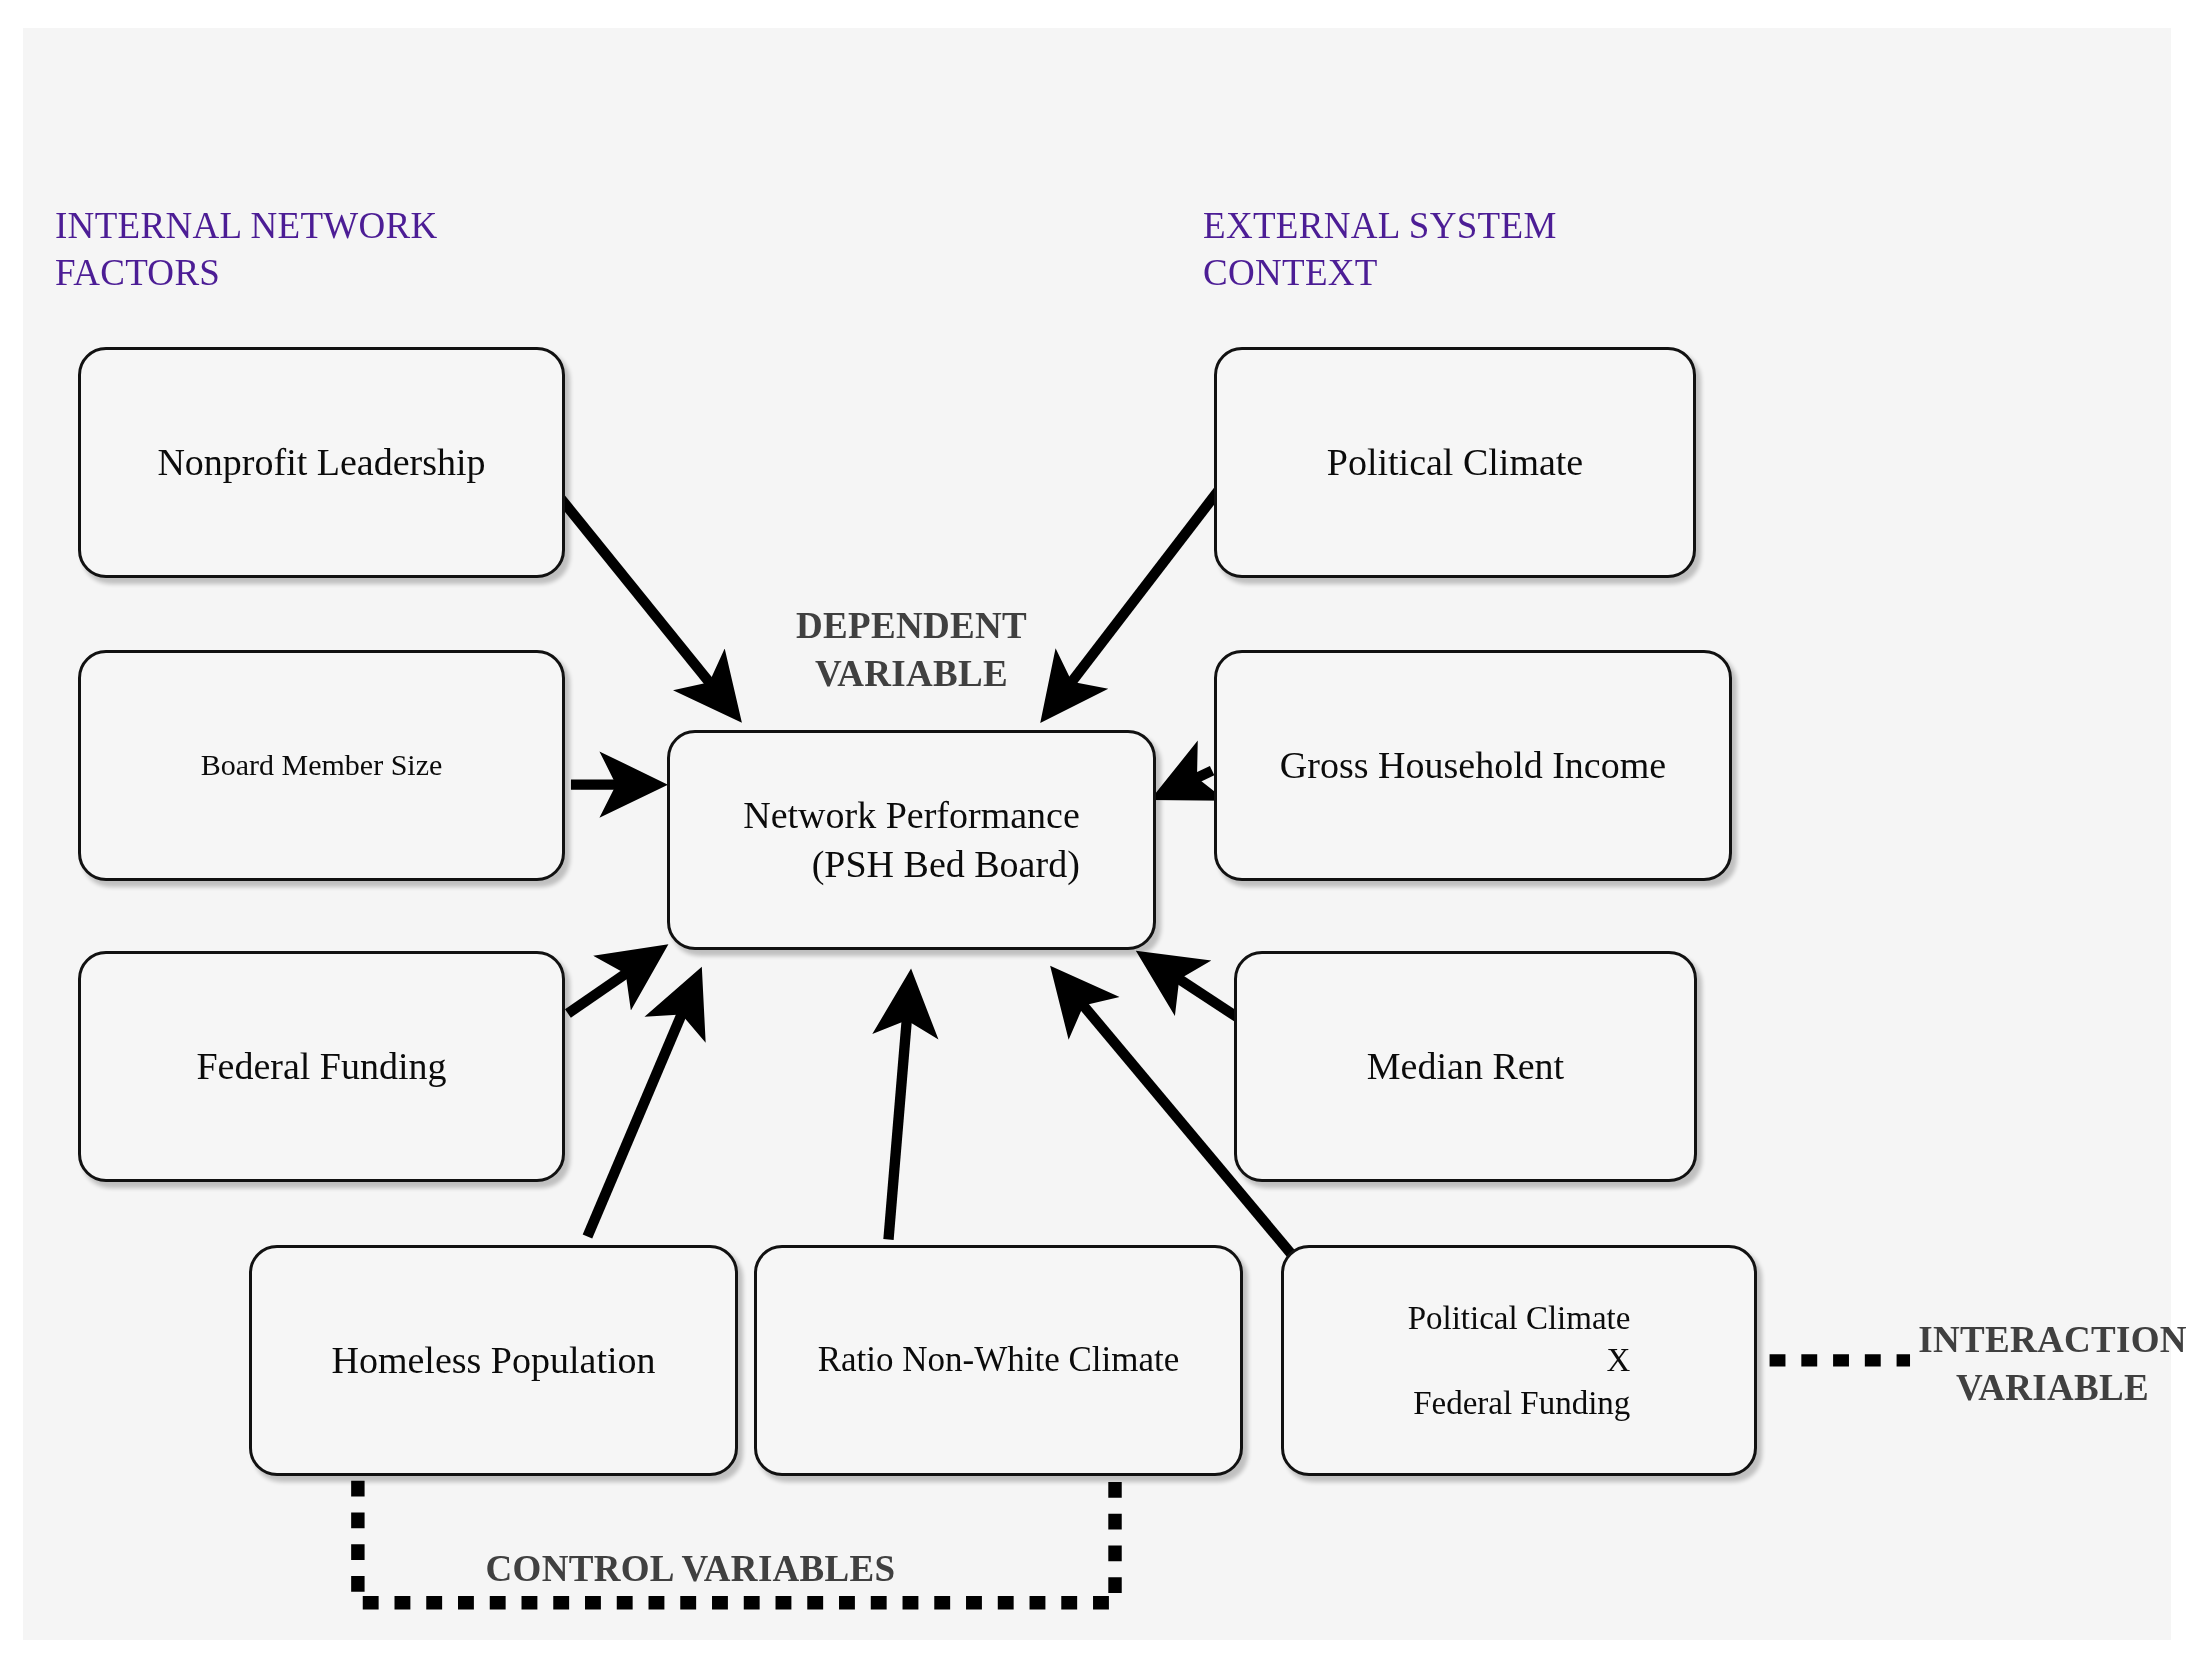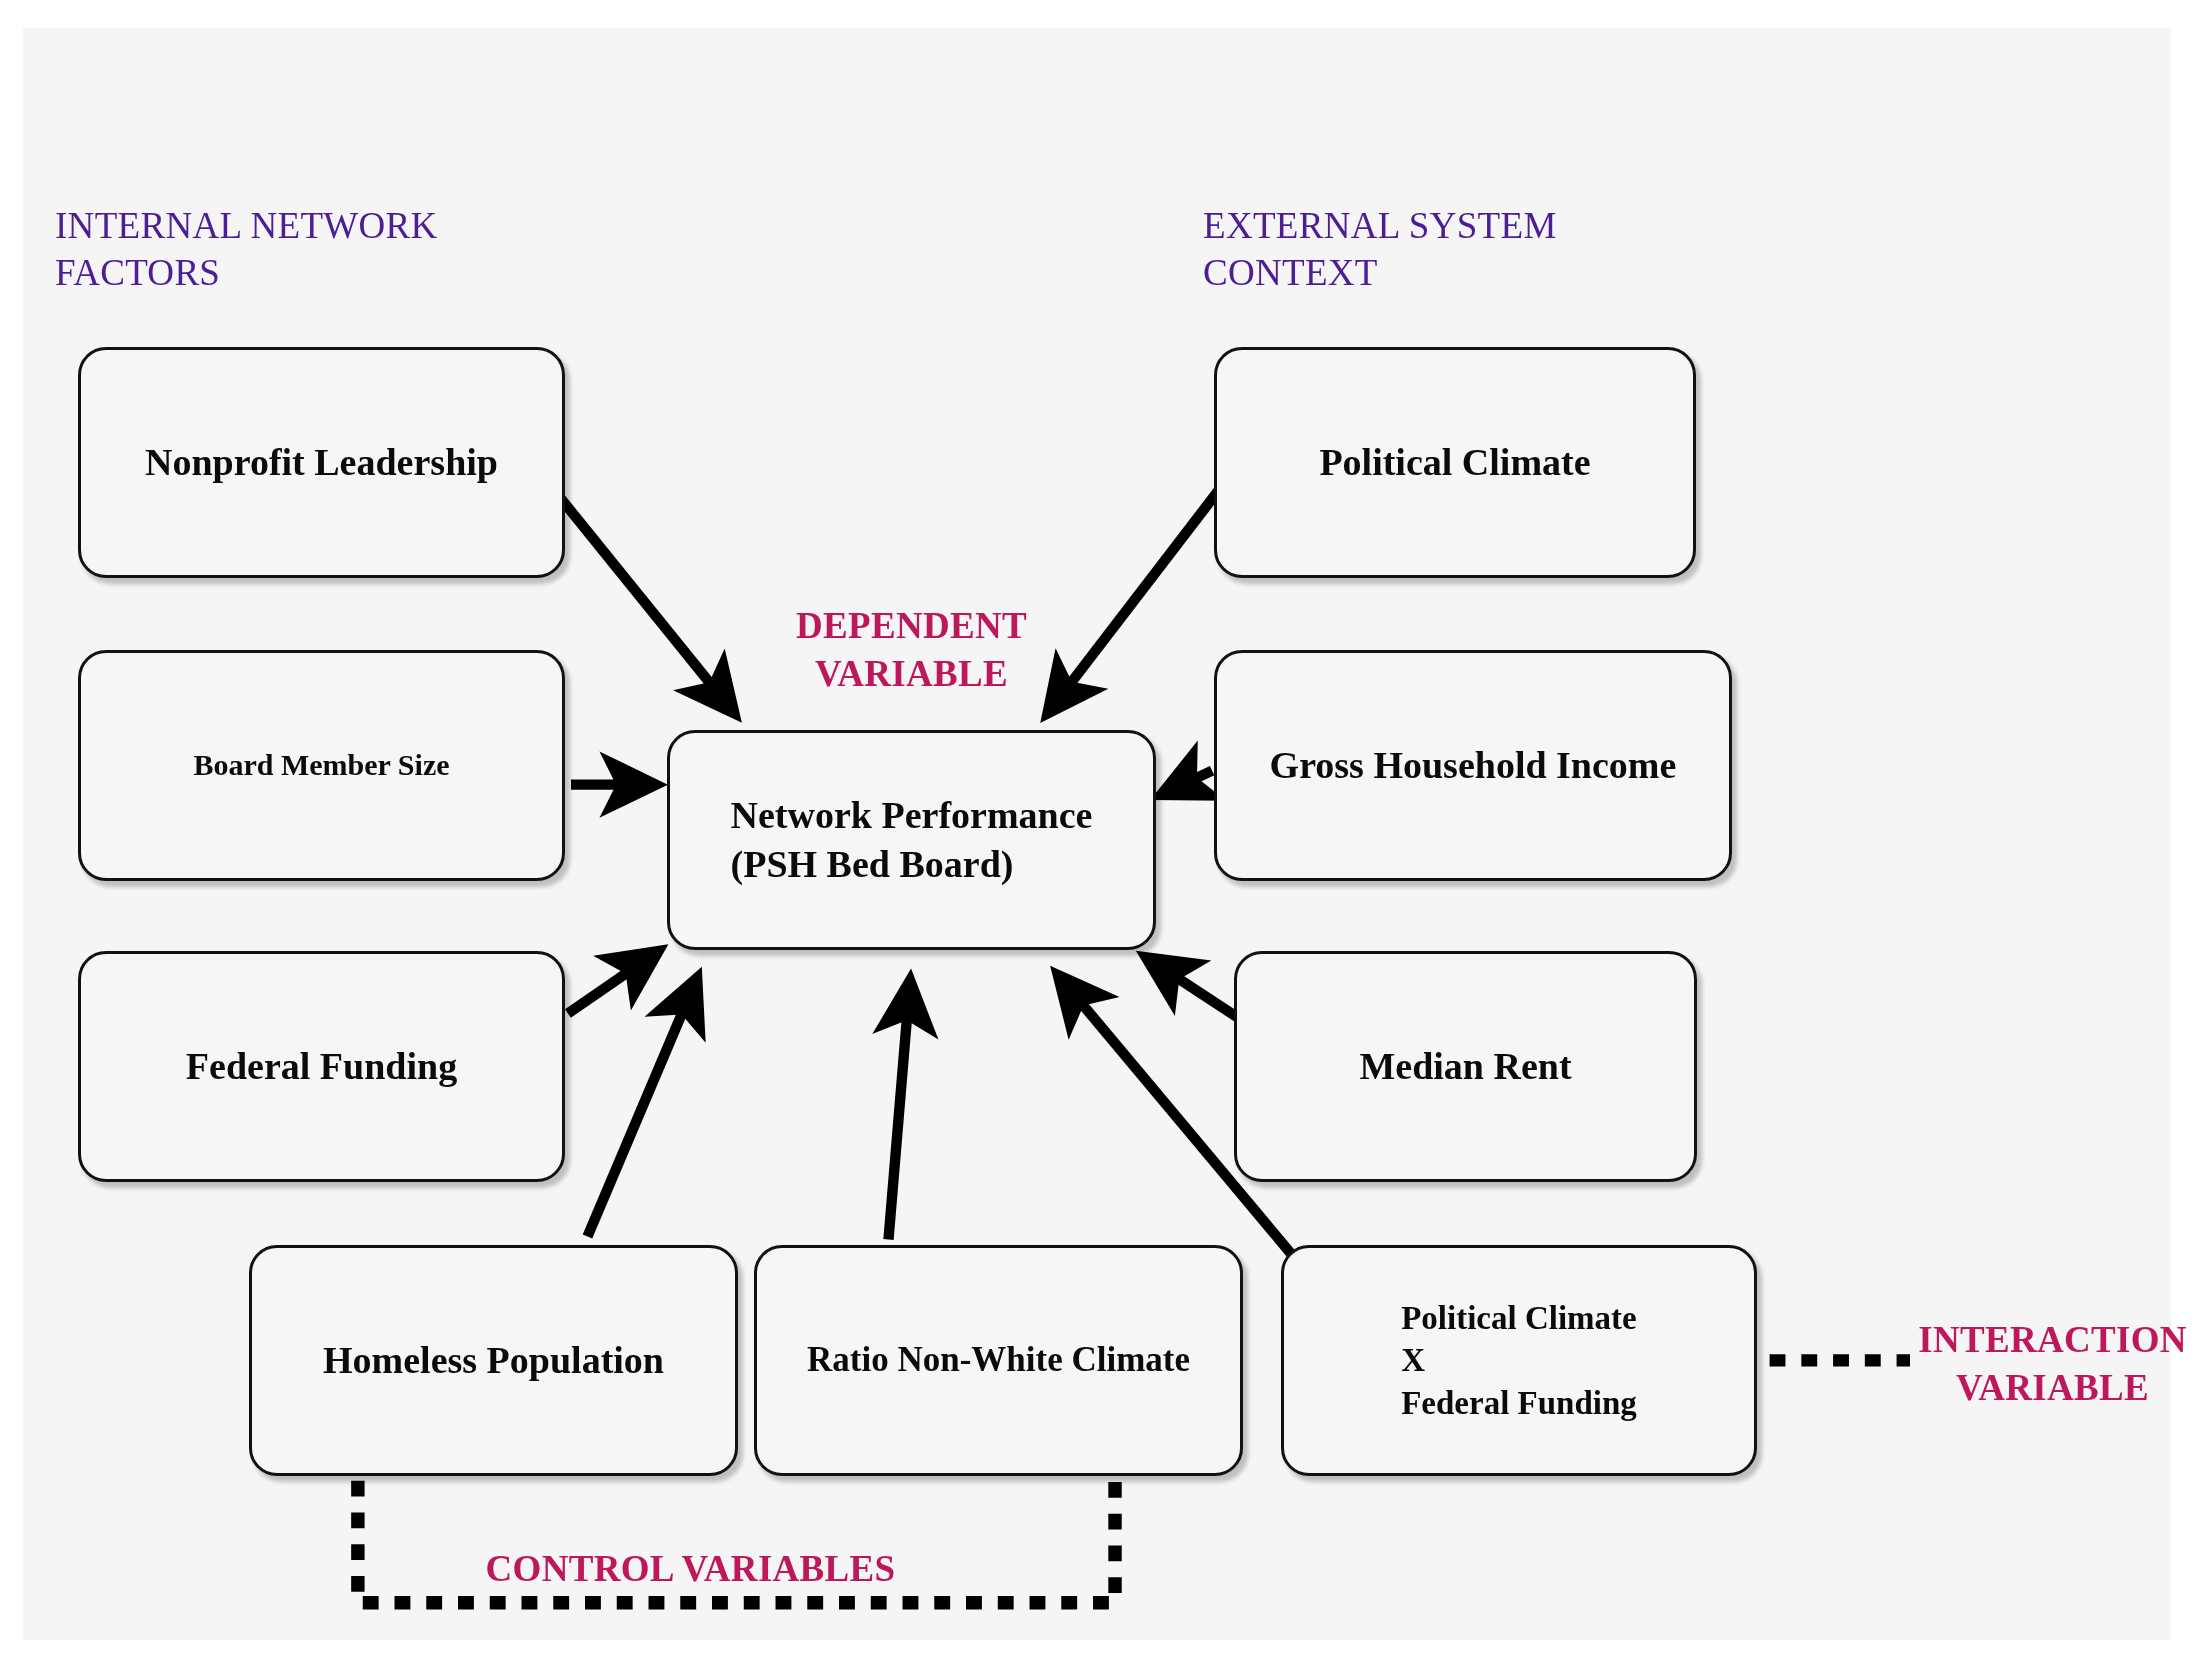--- a/index.html
+++ b/index.html
@@ -34,42 +34,42 @@
   .node {
     position: absolute;
     box-sizing: border-box;
     background: #f6f6f6;
     border: 3.1px solid #111111;
     border-radius: 28px;
     box-shadow: 4.3px 5.5px 4.3px rgba(0,0,0,0.22);
     display: flex;
     align-items: center;
     justify-content: center;
-    text-align: left;
+    text-align: right;
     color: #0b0b0b;
-    font-weight: bold;
+    font-weight: normal;
     line-height: 1.28;
     padding: 0 11px;
   }
   .node-label { display: block; }
 
   .section-header {
     position: absolute;
     text-align: left;
     font-weight: normal;
     color: #4c1d95;
     font-size: 37px;
     line-height: 1.28;
     letter-spacing: 0.3px;
   }
 
   .caption {
     position: absolute;
     font-weight: bold;
-    color: #be185d;
+    color: #404040;
     font-size: 37px;
     line-height: 1.3;
     text-align: center;
     letter-spacing: 0.3px;
   }
 
   
   #node-nonprofit-leadership { left: 78px;  top: 347px;  width: 487px;  height: 231px;  font-size: 38px; }
   #node-board-member-size    { left: 78px;  top: 650px; width: 487px;  height: 231px;  font-size: 30px; }
   #node-federal-funding      { left: 78px;  top: 951px; width: 487px;  height: 231px;  font-size: 38px; }

